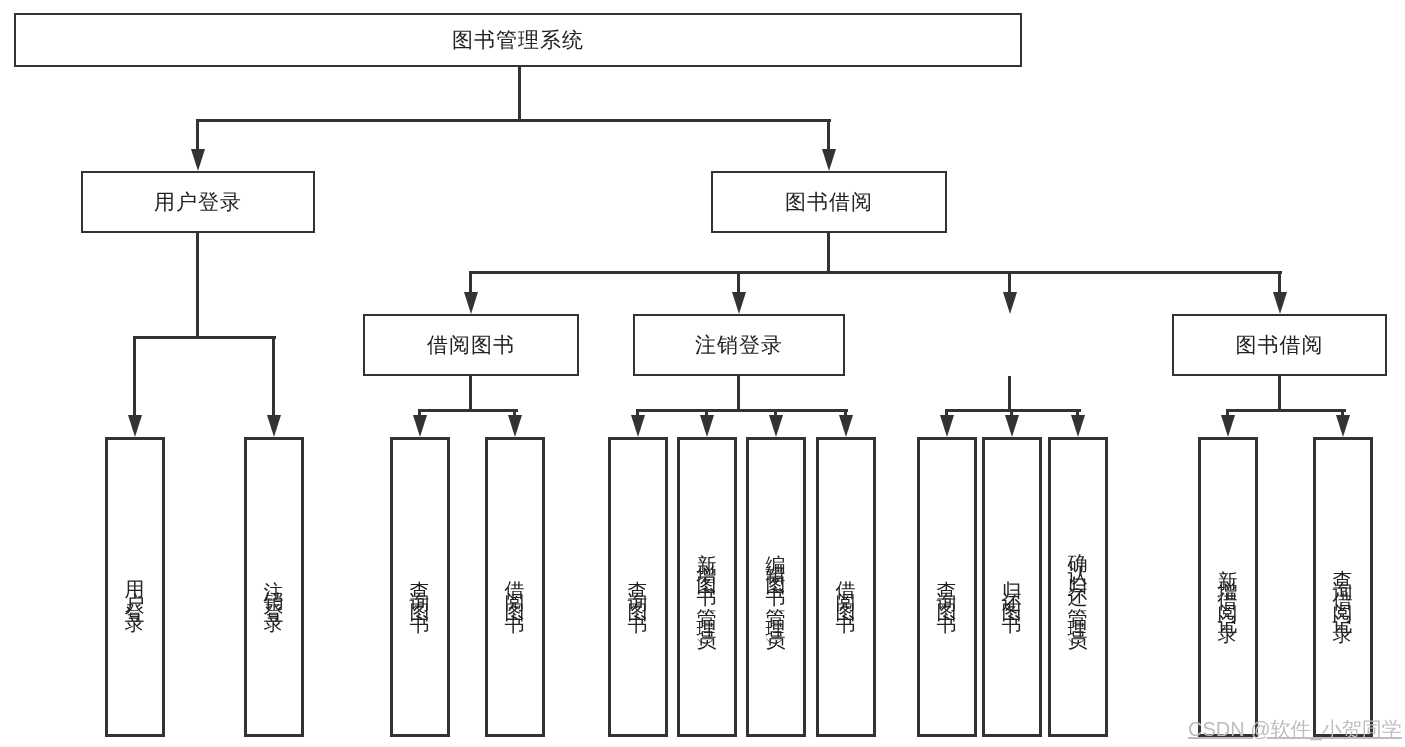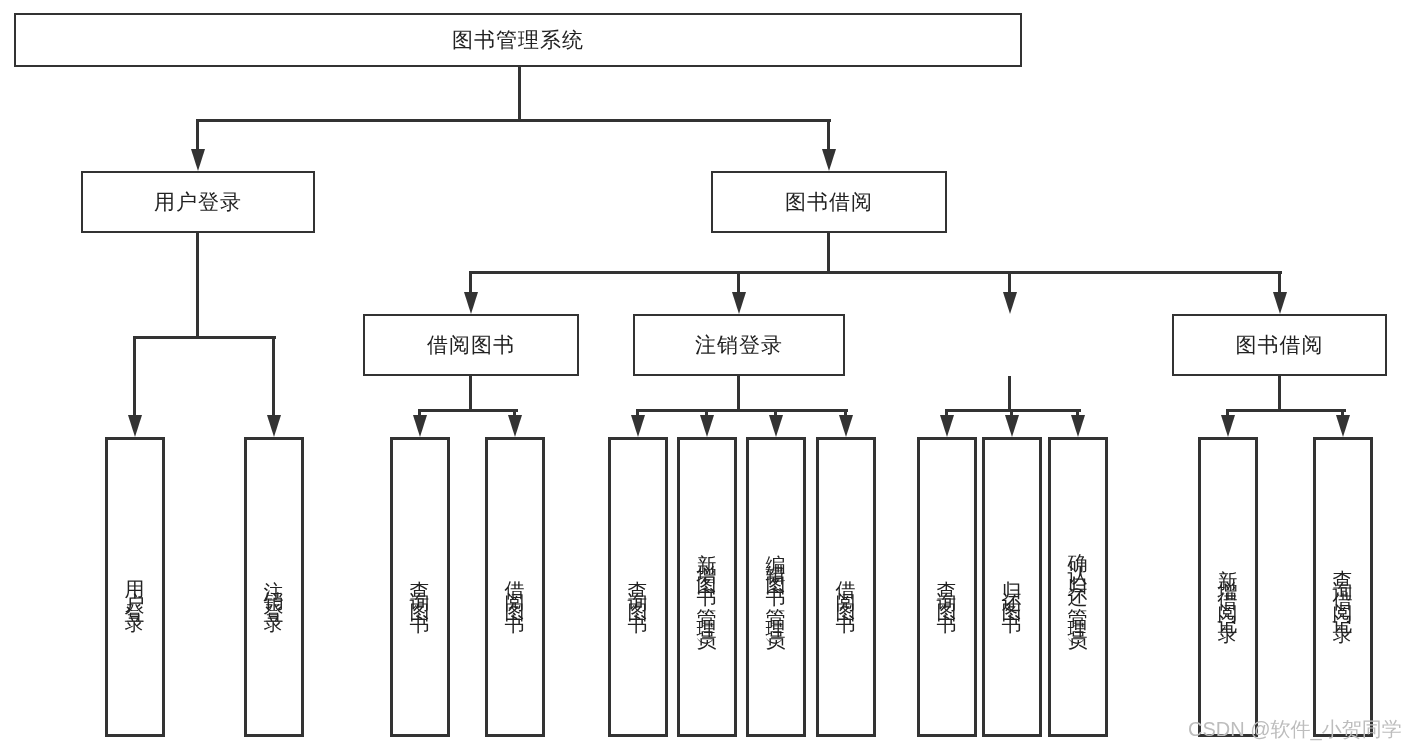--- a/index.html
+++ b/index.html
@@ -21,21 +21,21 @@
     writing-mode:vertical-rl;text-orientation:mixed;
     font-size:20px;letter-spacing:11px;line-height:1;color:#222222;white-space:nowrap;
   }
   .ln{position:absolute;background:#333333;}
   .ar{
     position:absolute;width:0;height:0;border-style:solid;
     border-width:22px 7px 0 7px;border-color:#333333 transparent transparent transparent;
   }
   .wm{
     position:absolute;left:1188px;top:716px;font-size:20px;color:#bdbdbd;
-    white-space:nowrap;z-index:9;
+    white-space:nowrap;z-index:9;text-decoration:underline;
   }
 </style>
 </head>
 <body>
 
 <div class="canvas">
 
   <div class="ln" style="left:518px;top:67px;width:3px;height:53px;"></div>
   <div class="ln" style="left:196px;top:119px;width:635px;height:3px;"></div>
   <div class="ln" style="left:196px;top:119px;width:3px;height:32px;"></div>

